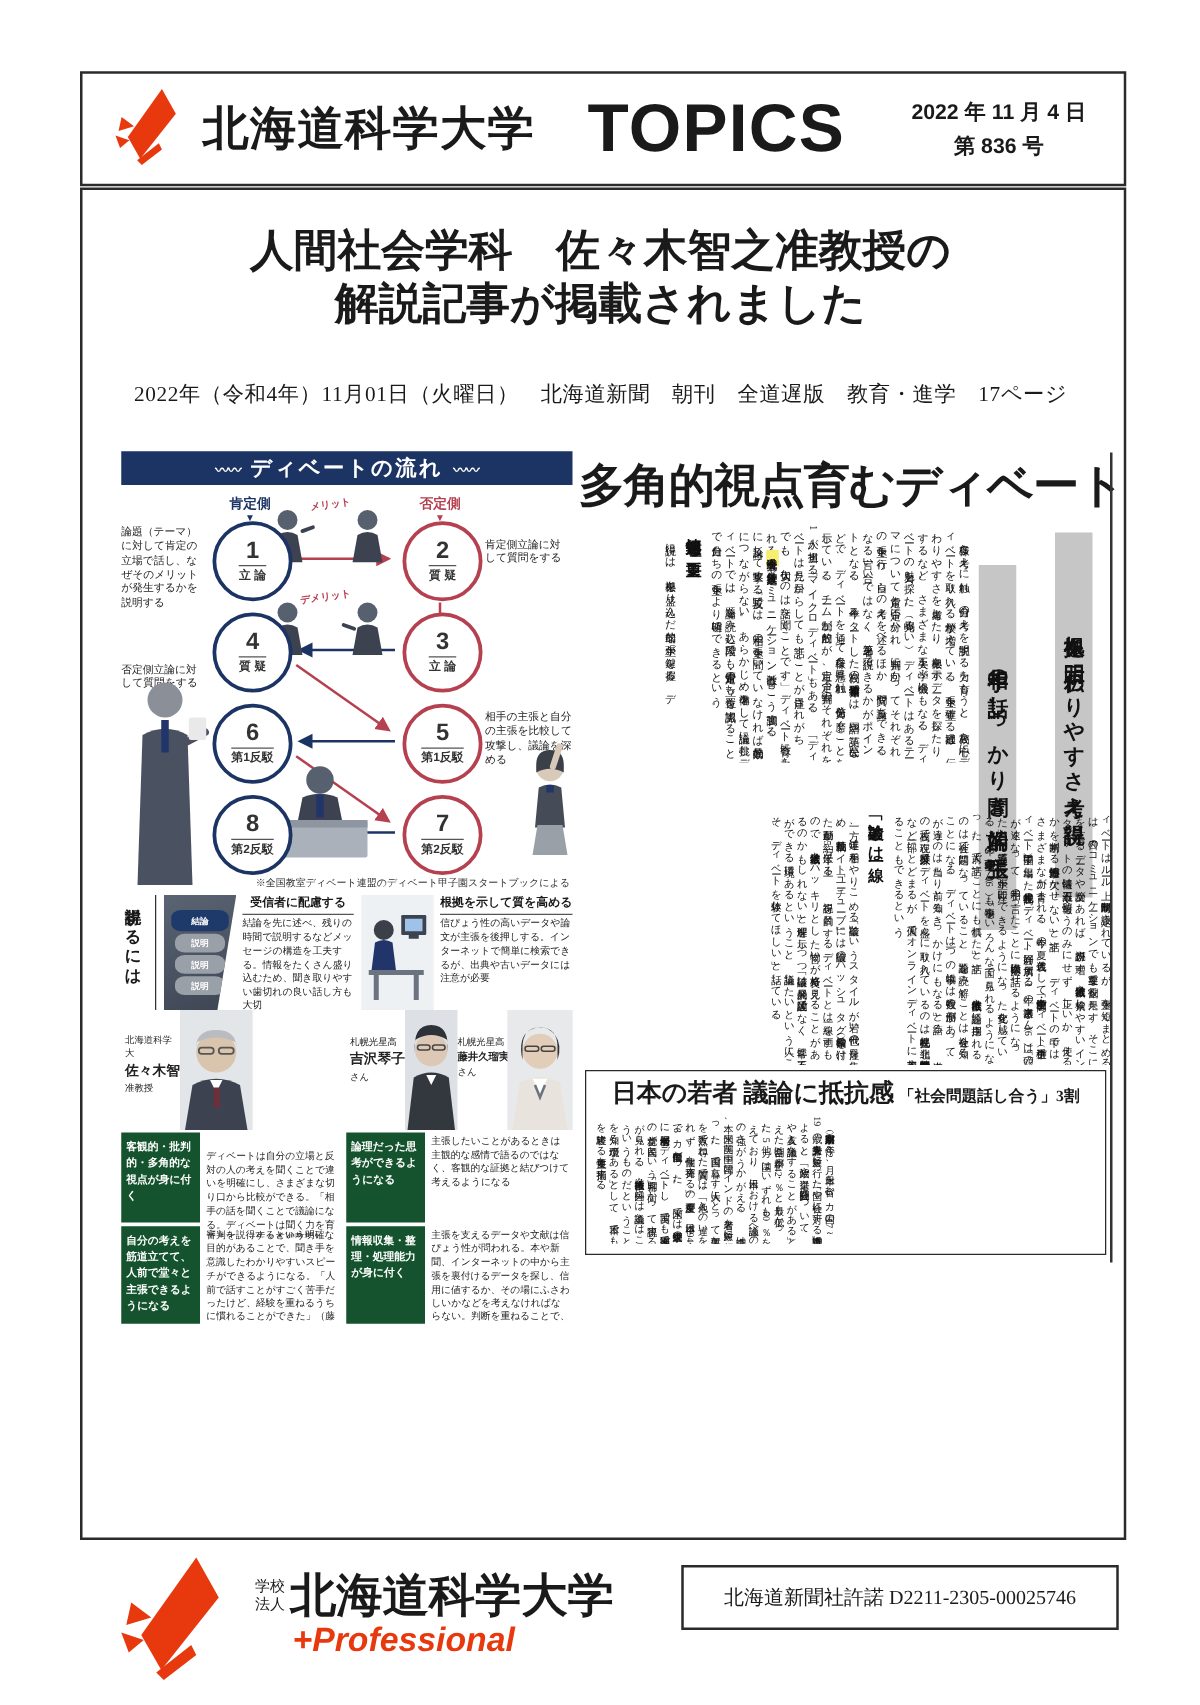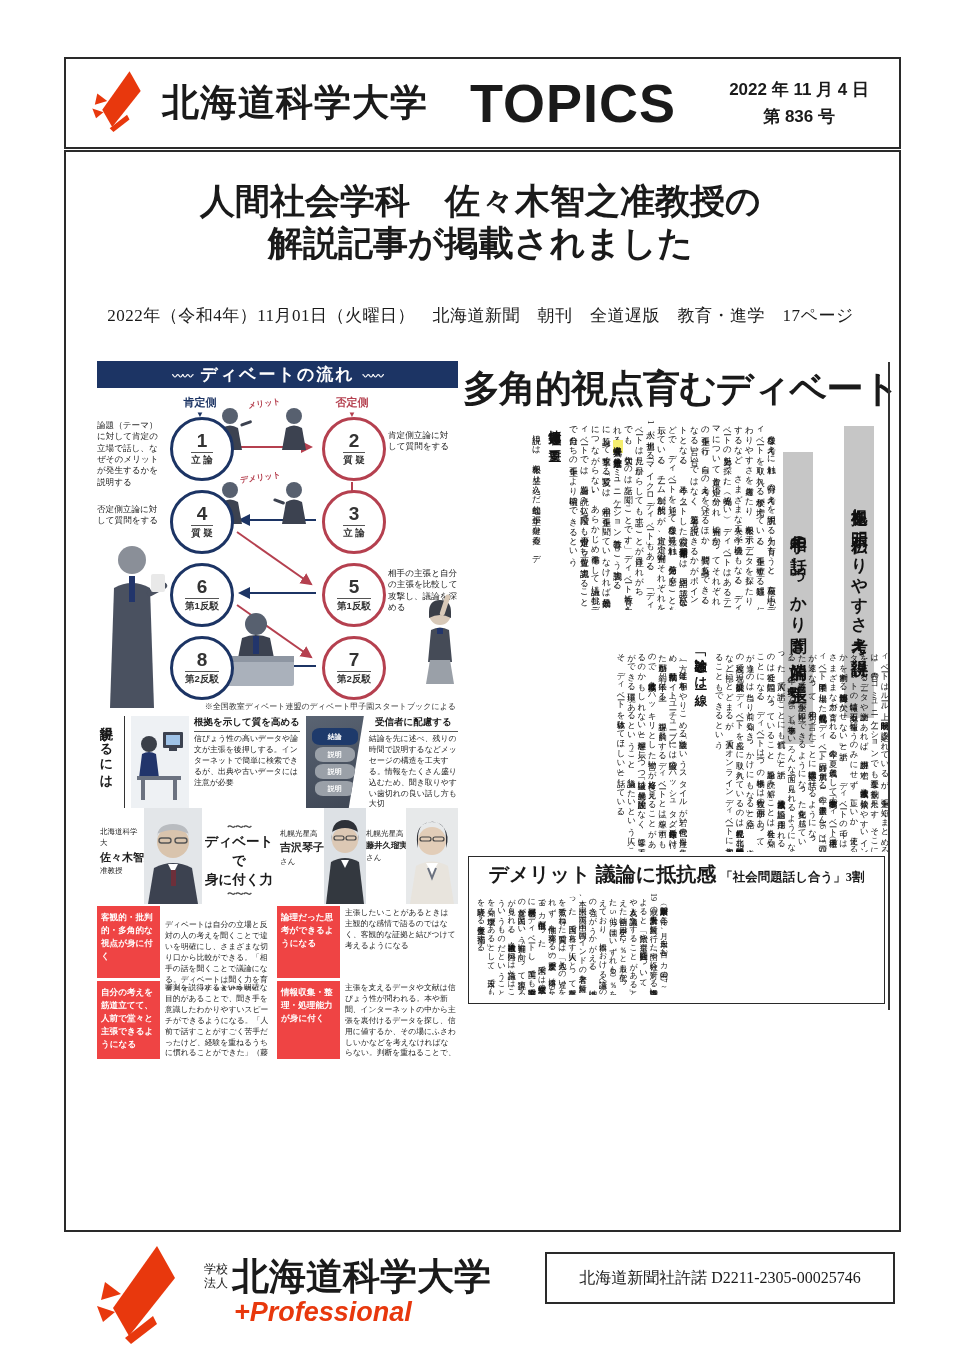--- a/index.html
+++ b/index.html
@@ -59,21 +59,21 @@
                  padding-bottom:2px;margin-bottom:2px;white-space:nowrap;}
   .pcard .pbody{font-size:7.9px;line-height:1.38;color:#222;}
 
   
   .caption{font-size:7.5px;line-height:1.5;color:#222;}
   .caption .nm{font-size:11px;font-weight:bold;white-space:nowrap;display:block;}
   .photo{background:#dfe3e6;overflow:hidden;}
   .skills-title{font-size:13.5px;font-weight:bold;text-align:center;line-height:19px;}
   .skills-title::before,.skills-title::after{content:"〜〜〜";display:block;font-size:9px;color:#444;
                  letter-spacing:-1px;line-height:10px;}
-  .skill-label{background:#ef4444;color:#fff;font-size:8.6px;font-weight:bold;line-height:1.5;
+  .skill-label{background:#14532d;color:#fff;font-size:8.6px;font-weight:bold;line-height:1.5;
                padding:5px 4px;box-sizing:border-box;overflow:hidden;}
   .skill-body{font-size:7.8px;line-height:1.4;color:#222;padding:2px 2px;box-sizing:border-box;overflow:hidden;}
 
   
   .np{font-family:"Liberation Serif",serif;}
   .article-headline{left:463px;top:364px;font-size:37px;font-weight:bold;white-space:nowrap;letter-spacing:-1px;}
   .vbar{width:30px;background:#c6c6c6;color:#111;font-weight:bold;font-size:16.5px;
         display:flex;align-items:center;justify-content:center;letter-spacing:1px;}
   .vbar span{writing-mode:vertical-rl;}
   .vbody{font-size:8.6px;line-height:1.28;letter-spacing:.2px;overflow:hidden;color:#111;}
@@ -181,21 +181,21 @@
   <div class="abs circ neg" style="left:322px;top:636px;">
     <span class="num">7</span>
     <span class="lbl">第2反駁</span>
   </div>
   <div class="abs circ" style="left:170px;top:636px;">
     <span class="num">8</span>
     <span class="lbl">第2反駁</span>
   </div>
 
   <div class="abs step-desc" style="left:97px;top:420px;width:68px;">論題（テーマ）に対して肯定の立場で話し、なぜそのメリットが発生するかを説明する</div>
-  <div class="abs step-desc" style="left:97px;top:504px;width:68px;">否定側立論に対して質問をする</div>
+  <div class="abs step-desc" style="left:97px;top:530px;width:68px;">否定側立論に対して質問をする</div>
   <div class="abs step-desc" style="left:388px;top:430px;width:68px;">肯定側立論に対して質問をする</div>
   <div class="abs step-desc" style="left:388px;top:568px;width:70px;">相手の主張と自分の主張を比較して攻撃し、議論を深める</div>
 
   <div class="abs bubble" style="left:248px;top:398px;">メリット</div>
   <div class="abs bubble" style="left:240px;top:472px;">デメリット</div>
 
   <svg class="abs" style="left:212px;top:404px;z-index:2;" width="100" height="46" viewBox="0 0 100 46">
     <circle cx="18" cy="12" r="8" fill="#57606f"></circle>
       <path d="M6,46 L10,24 Q18,19 26,24 L30,46 Z" fill="#3c4250"></path>
     <rect x="28" y="20" width="12" height="3" rx="1.5" fill="#3c4250" transform="rotate(-20 28 20)"></rect>
@@ -231,73 +231,69 @@
     <path d="M6,92 L10,68 L30,68 L34,92 Z" fill="#9aa0a8"></path>
     <rect x="17" y="36" width="6" height="6" fill="#22356b"></rect>
   </svg>
 
   <div class="abs flow-note" style="left:198px;top:701px;width:258px;">※全国教室ディベート連盟のディベート甲子園スタートブックによる</div>
 
   <div class="abs persuade">
     <div class="persuade-label">
         <span class="vtext">説得するには</span>
       </div>
+    <div class="pcard">
+      <div class="icon-area">
+        <div class="stone first">結論</div>
+        <div class="stone">説明</div>
+        <div class="stone">説明</div>
+        <div class="stone">説明</div>
+      </div>
+      <div class="txt">
+        <div class="ptitle">受信者に配慮する</div>
+        <div class="pbody">結論を先に述べ、残りの時間で説明するなどメッセージの構造を工夫する。情報をたくさん盛り込むため、聞き取りやすい歯切れの良い話し方も大切</div>
+      </div>
+    </div>
     <div class="pcard">
       <div class="icon-area" style="clip-path:none;background:#eef1f4;">
         <svg width="54" height="80" viewBox="0 0 54 80">
           <rect x="30" y="10" width="20" height="16" rx="1" fill="#3c4250"></rect>
           <rect x="33" y="13" width="14" height="10" fill="#9fc3e8"></rect>
           <rect x="36" y="26" width="8" height="3" fill="#3c4250"></rect>
           <circle cx="16" cy="22" r="8" fill="#3a3f48"></circle>
           <path d="M6,56 L9,32 Q16,28 23,32 L26,56 Z" fill="#22356b"></path>
           <rect x="4" y="54" width="44" height="4" fill="#6b7280"></rect>
           <rect x="8" y="58" width="4" height="20" fill="#6b7280"></rect>
           <rect x="40" y="58" width="4" height="20" fill="#6b7280"></rect>
         </svg>
       </div>
       <div class="txt">
         <div class="ptitle">根拠を示して質を高める</div>
         <div class="pbody">信ぴょう性の高いデータや論文が主張を後押しする。インターネットで簡単に検索できるが、出典や古いデータには注意が必要</div>
       </div>
     </div>
-    <div class="pcard">
-      <div class="icon-area">
-        <div class="stone first">結論</div>
-        <div class="stone">説明</div>
-        <div class="stone">説明</div>
-        <div class="stone">説明</div>
-      </div>
-      <div class="txt">
-        <div class="ptitle">受信者に配慮する</div>
-        <div class="pbody">結論を先に述べ、残りの時間で説明するなどメッセージの構造を工夫する。情報をたくさん盛り込むため、聞き取りやすい歯切れの良い話し方も大切</div>
-      </div>
-    </div>
   </div>
 
   <div class="abs caption" style="left:100px;top:826px;width:44px;">
     <span>北海道科学大</span>
     <span class="nm">佐々木智之</span>
     <span>准教授</span>
   </div>
   <div class="abs photo" style="left:144px;top:808px;width:58px;height:96px;">
     <svg width="58" height="96" viewBox="0 0 58 96">
       <rect width="58" height="96" fill="#e3e6e9"></rect>
       <circle cx="29" cy="34" r="16" fill="#d9c4ad"></circle>
       <path d="M13,30 Q13,16 29,16 Q45,16 45,30 L45,26 Q29,18 13,26 Z" fill="#b9bcc0"></path>
       <rect x="15" y="30" width="12" height="5" rx="2.5" fill="none" stroke="#555" stroke-width="1.4"></rect>
       <rect x="31" y="30" width="12" height="5" rx="2.5" fill="none" stroke="#555" stroke-width="1.4"></rect>
       <path d="M4,96 L10,60 Q29,50 48,60 L54,96 Z" fill="#3c4250"></path>
       <path d="M24,56 L29,66 L34,56 Z" fill="#fff"></path>
       <rect x="27" y="62" width="5" height="16" fill="#6d2f3a"></rect>
     </svg>
   </div>
-  <div class="abs skills-title" style="left:204px;top:822px;width:70px;">
-    <span>ディベートで</span><br>
-    <span>身に付く力</span>
-  </div>
   <div class="abs caption" style="left:280px;top:828px;width:44px;">
     <span>札幌光星高</span>
     <span class="nm">吉沢琴子</span>
     <span>さん</span>
   </div>
   <div class="abs photo" style="left:324px;top:808px;width:42px;height:96px;">
     <svg width="42" height="96" viewBox="0 0 42 96">
       <rect width="42" height="96" fill="#dde1e5"></rect>
       <circle cx="21" cy="32" r="13" fill="#dcc8b4"></circle>
       <path d="M8,34 Q6,12 21,12 Q36,12 34,34 L34,24 Q21,16 8,24 Z" fill="#2e3138"></path>
@@ -361,21 +357,21 @@
     <span>　道内の高校で現在、授業以外でディベートを盛んに取り入れているのは札幌光星、北嶺、札幌開成中等教育学校など一部にとどまるが、個人でオンラインディベートに参加することもできるという。</span>
     <span class="sub">「論破」とは一線</span>
     <span>　一方、近年は相手をやりこめる「論破」というスタイルが若い世代の注目を集め、動画投稿サイト「ユーチューブ」には論破のハッシュタグ（検索目印）を付けた動画が約3万5千本に上る。</span>
     <span>　説得を目的とするディベートとは一線を画すもので、佐々木准教授は「ハッキリとした物言いが格好良く見えることがあるのかもしれない」と理解を示しつつ「論破は発展的、建設的でなく、非常に不毛。議論ができる環境にあるということ、議論したいという人にこそ、ディベートを体験してほしい」と話している。</span>
   </div>
 
   <div class="abs right-rule"></div>
 
   <div class="abs boxed np">
     <div class="boxed-head">
-      <span class="main">デメリット 議論に抵抗感</span>
+      <span class="main">日本の若者 議論に抵抗感</span>
       <span class="small">「社会問題話し合う」3割</span>
     </div>
     <div class="vtext boxed-body">
       <span>　日本財団（東京）が今年1～2月、日本を含む6カ国の17～19歳の男女計千人を対象に行った「国や社会に対する意識調査」によると、「政治や選挙、社会問題について、家族や友人と議論をすることがある」と答えた割合は日本が34・2％と最も低かった。他5カ国はいずれも60％を超えており、日本における議論への抵抗の強さがうかがえる。</span>
       <span>　調査は日本、米国、英国、中国、韓国、インドの若者を対象に行った。自国で暮らす大人にとって重要な資質を点数で尋ねた質問では、「他人との違いを恐れず、個性を発揮する」の重要度が、日本は59・4点で6カ国中最低だった。</span>
       <span>　米国では大統領選挙の際に候補者同士がディベートし、英国でも国会審議で与野党の党首が国民という「審判」に向かって説得する場面が見られる。佐々木准教授は「外国には議論とはこういうものだということを知る環境がある」として、日本でも議論を経験する重要性を指摘する。</span>
     </div>
   </div>
 
   <svg class="abs" style="left:88px;top:1244px;" width="104" height="100" viewBox="0 0 90 100">

